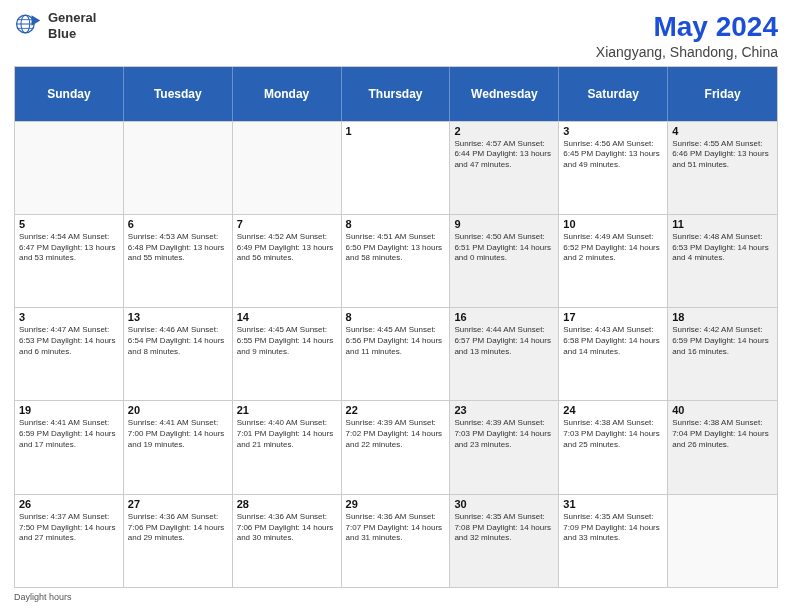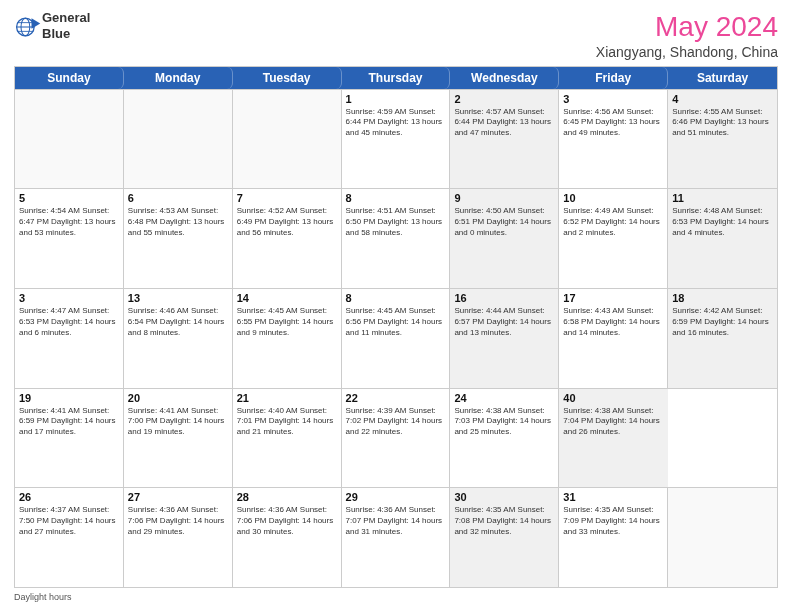--- a/index.html
+++ b/index.html
@@ -18,43 +18,43 @@
       flex-direction: column;
     }
     .header {
       display: flex;
       justify-content: space-between;
       align-items: flex-start;
       margin-bottom: 6px;
     }
     .logo {
       display: flex;
-      align-items: flex-end;
-      gap: 0;
+      align-items: flex-start;
+      gap: 6px;
     }
     .logo-text {
       font-size: 13px;
       font-weight: bold;
       color: #333;
       line-height: 1.2;
     }
     .logo-text span {
       display: block;
     }
     .logo-icon {
       width: 28px;
       height: 28px;
     }
     .title-block {
       text-align: right;
     }
     .main-title {
       font-size: 28px;
-      font-weight: normal;
-      color: #ec4899;
+      font-weight: bold;
+      color: #1d4ed8;
       line-height: 1.2;
     }
     .subtitle {
       font-size: 14px;
       color: #444;
     }
     .calendar {
       flex: 1;
       display: flex;
       flex-direction: column;
@@ -63,23 +63,22 @@
     .cal-header {
       display: grid;
       grid-template-columns: repeat(7, 1fr);
       background: #2962b5;
     }
     .cal-header-cell {
       color: #fff;
       font-size: 12px;
       font-weight: bold;
       text-align: center;
-      padding: 4px 2px;
+      padding: 20px 2px;
       border-right: 1px solid rgba(255,255,255,0.3);
-      border-radius: 6px;
     }
     .cal-header-cell:last-child { border-right: none; }
     .cal-body {
       flex: 1;
       display: grid;
       grid-template-rows: repeat(5, 1fr);
     }
     .cal-row {
       display: grid;
       grid-template-columns: repeat(7, 1fr);
@@ -140,38 +139,34 @@
     </div>
     <div class="title-block">
       <div class="main-title">May 2024</div>
       <div class="subtitle">Xiangyang, Shandong, China</div>
     </div>
   </div>
 
   <div class="calendar">
     <div class="cal-header">
     <div class="cal-header-cell">Sunday</div>
+        <div class="cal-header-cell">Tuesday</div>
         <div class="cal-header-cell">Monday</div>
-        <div class="cal-header-cell">Tuesday</div>
         <div class="cal-header-cell">Thursday</div>
         <div class="cal-header-cell">Wednesday</div>
+        <div class="cal-header-cell">Saturday</div>
         <div class="cal-header-cell">Friday</div>
-        <div class="cal-header-cell">Saturday</div>
       </div>
     <div class="cal-body">
     <div class="cal-row">
           <div class="cal-cell empty"></div>
           <div class="cal-cell empty"></div>
           <div class="cal-cell empty"></div>
           <div class="cal-cell">
             <div class="day-num">1</div>
-            <div class="cell-info">Sunrise: 4:59 AM
-Sunset: 6:44 PM
-Daylight: 13 hours
-and 45 minutes.</div>
           </div>
           <div class="cal-cell shaded">
             <div class="day-num">2</div>
             <div class="cell-info">Sunrise: 4:57 AM
 Sunset: 6:44 PM
 Daylight: 13 hours
 and 47 minutes.</div>
           </div>
           <div class="cal-cell">
             <div class="day-num">3</div>
@@ -311,20 +306,27 @@
 Sunset: 7:01 PM
 Daylight: 14 hours
 and 21 minutes.</div>
           </div>
           <div class="cal-cell">
             <div class="day-num">22</div>
             <div class="cell-info">Sunrise: 4:39 AM
 Sunset: 7:02 PM
 Daylight: 14 hours
 and 22 minutes.</div>
+          </div>
+          <div class="cal-cell shaded">
+            <div class="day-num">23</div>
+            <div class="cell-info">Sunrise: 4:39 AM
+Sunset: 7:03 PM
+Daylight: 14 hours
+and 23 minutes.</div>
           </div>
           <div class="cal-cell">
             <div class="day-num">24</div>
             <div class="cell-info">Sunrise: 4:38 AM
 Sunset: 7:03 PM
 Daylight: 14 hours
 and 25 minutes.</div>
           </div>
           <div class="cal-cell shaded">
             <div class="day-num">40</div>

